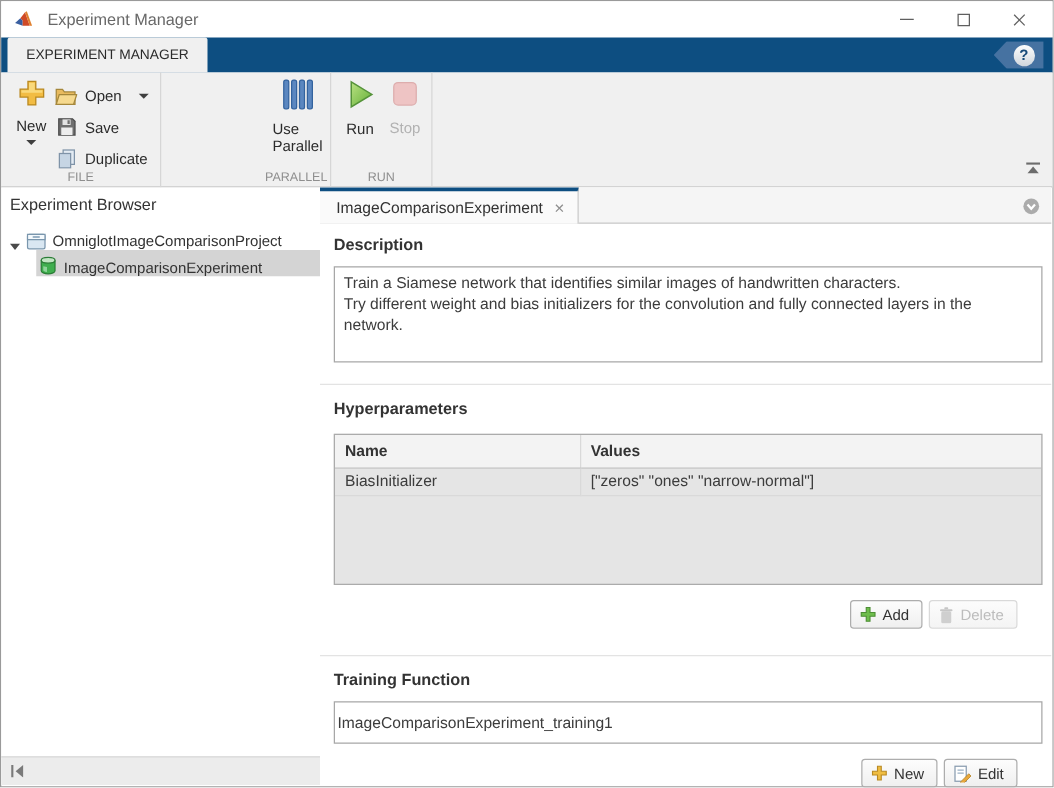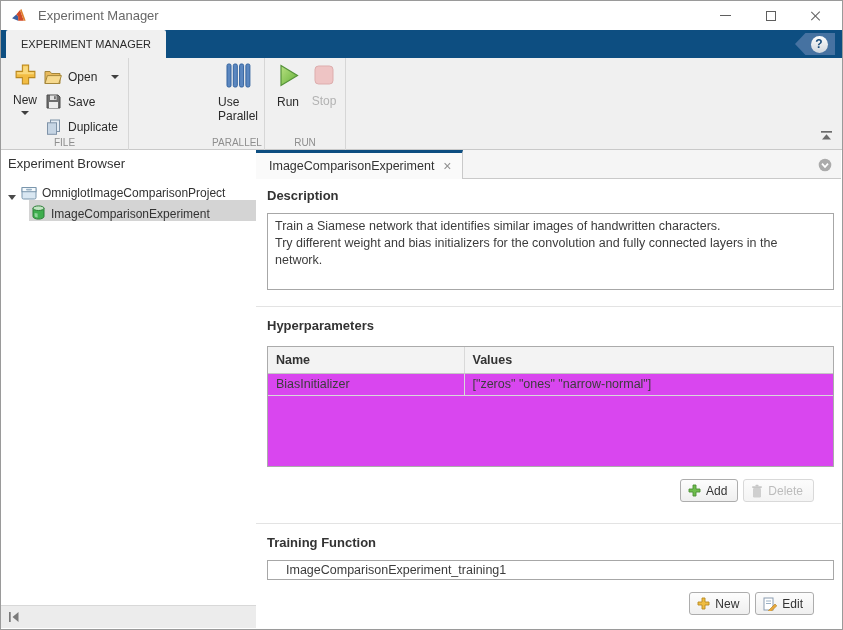--- a/index.html
+++ b/index.html
@@ -60,31 +60,31 @@
   .doc-tabbar { position: relative; height: 29px; background: #f5f5f5; border-bottom: 1px solid #c9c9c9; }
   .doc-tab { position: absolute; left: 0; top: 0; height: 29px; background: #fafafa; border-top: 3px solid #0d4e81; border-right: 1px solid #c9c9c9; display: flex; align-items: center; padding: 0 10px 0 13px; font-size: 12.5px; color: #333; cursor: pointer; }
   .tab-close { margin-left: 9px; color: #8f8f8f; font-size: 14px; line-height: 14px; cursor: pointer; }
   .tabbar-opt { position: absolute; right: 9px; top: 8px; cursor: pointer; }
 
   .doc-content { position: absolute; top: 29px; left: 0; right: 0; bottom: 0; padding: 9px 7px 0 11px; }
   .sec-heading { font-size: 13px; font-weight: bold; color: #333; }
   .desc-box { margin-top: 10px; width: 100%; height: 77px; border: 1px solid #a7a7a7; resize: none; font-family: "Liberation Sans", "DejaVu Sans", sans-serif; font-size: 12.5px; color: #3c3c3c; padding: 4px 7px; line-height: 17px; outline: none; background: #fff; }
   .divider { border: none; border-top: 1px solid #e3e3e3; margin: 12px -7px 11px -11px; }
 
-  .table-frame { margin-top: 13px; height: 121px; border: 1px solid #ababab; overflow: hidden; background: #d946ef; }
+  .table-frame { margin-top: 13px; height: 121px; border: 1px solid #ababab; overflow: hidden; background: #e5e5e5; }
   table.hyper { width: 100%; border-collapse: collapse; font-size: 12.5px; color: #3c3c3c; table-layout: fixed; }
   table.hyper th { background: #f3f3f3; font-weight: bold; text-align: left; padding: 5px 8px; border-bottom: 1px solid #c6c6c6; color: #333; height: 26px; }
   table.hyper td { padding: 3px 8px; border-bottom: 1px solid #d9d9d9; height: 22px; }
   table.hyper th:first-child, table.hyper td:first-child { width: 196px; border-right: 1px solid #d9d9d9; }
 
   .btn-row { display: flex; justify-content: flex-end; gap: 5px; margin-top: 12px; padding-right: 20px; }
   .sm-btn { display: inline-flex; align-items: center; gap: 5px; height: 23px; padding: 0 10px 0 7px; border: 1px solid #adadad; border-radius: 3px; background: linear-gradient(#fdfdfd, #efefef); font-size: 12px; color: #333; cursor: pointer; }
   .sm-btn.disabled { border-color: #d9d9d9; color: #bcbcbc; background: linear-gradient(#fcfcfc, #f4f4f4); cursor: default; }
 
-  .train-input { margin-top: 10px; width: 100%; height: 20px; border: 1px solid #a7a7a7; font-size: 12.5px; color: #3c3c3c; padding: 0 18px; font-family: "Liberation Sans", "DejaVu Sans", sans-serif; outline: none; }
+  .train-input { margin-top: 10px; width: 100%; height: 34px; border: 1px solid #a7a7a7; font-size: 12.5px; color: #3c3c3c; padding: 0 2px; font-family: "Liberation Sans", "DejaVu Sans", sans-serif; outline: none; }
 </style>
 </head>
 <body>
 
 <div class="window">
 
   <div class="titlebar">
     <span style="display:flex;">
       <svg width="17" height="15" viewBox="0 0 18 16">
         <polygon points="0,11 4.5,7 6.5,9 6.5,13.5" fill="#3a5fa0"></polygon>

